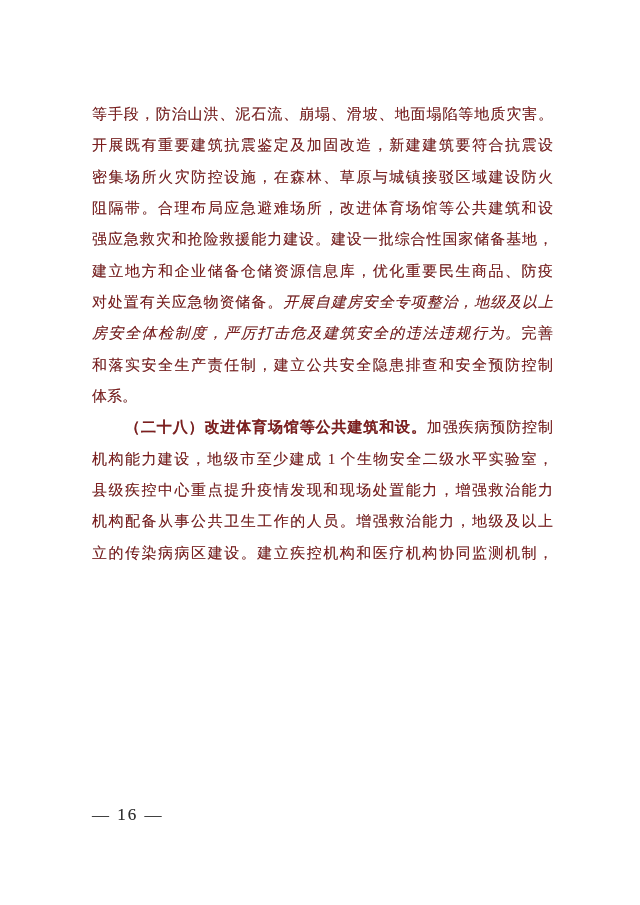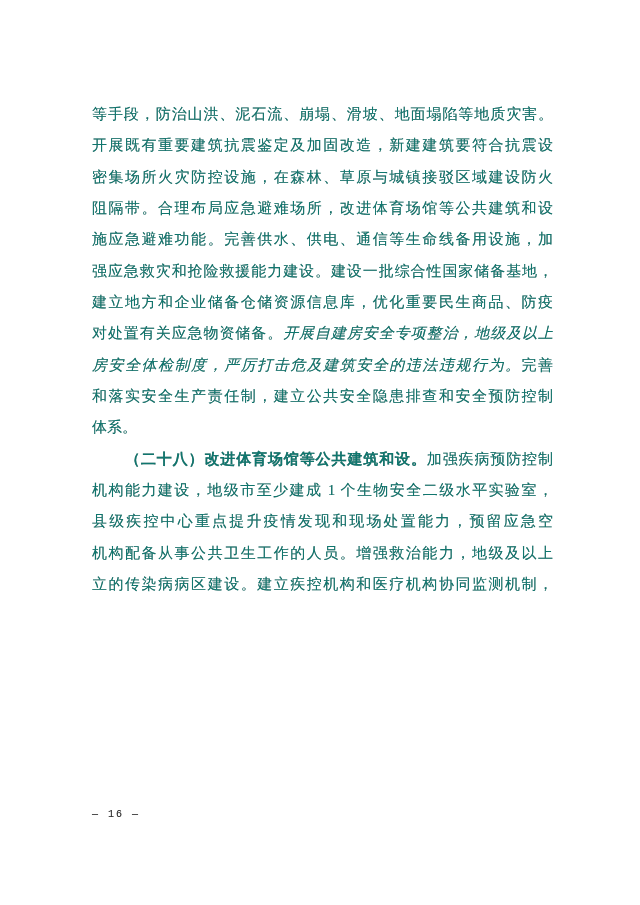--- a/index.html
+++ b/index.html
@@ -13,21 +13,21 @@
     height: 905px;
     background: #ffffff;
     overflow: hidden;
     font-family: "Liberation Serif", serif;
   }
   .content {
     position: absolute;
     left: 92px;
     top: 99px;
     width: 461px;
-    color: #0f766e;
+    color: #7f1d1d;
   }
   .line {
     height: 31.35px;
     line-height: 31.35px;
     font-size: 15px;
     letter-spacing: 0px;
     text-align: justify;
     text-align-last: justify;
     white-space: nowrap;
     text-shadow: 0 0 0.5px rgba(60,60,60,0.55);
@@ -44,52 +44,50 @@
   }
   .seg-kaiti {
     font-style: italic;
   }
   .footer {
     position: absolute;
     left: 92px;
     top: 803px;
     height: 24px;
     line-height: 24px;
-    font-size: 10px;
+    font-size: 17px;
     color: #2f2f2f;
     letter-spacing: 2px;
     text-shadow: 0 0 0.5px rgba(60,60,60,0.55);
-    font-family: Liberation Mono, monospace;
   }
 </style>
 </head>
 <body>
 
 <div class="page">
 
   <div class="content">
 
     <div>
       <div class="line"><span>等手段，防治山洪、泥石流、崩塌、滑坡、地面塌陷等地质灾害。</span></div>
       <div class="line"><span>开展既有重要建筑抗震鉴定及加固改造，新建建筑要符合抗震设</span></div>
       <div class="line"><span>密集场所火灾防控设施，在森林、草原与城镇接驳区域建设防火</span></div>
       <div class="line"><span>阻隔带。合理布局应急避难场所，改进体育场馆等公共建筑和设</span></div>
-      <div class="line"><span>施应急避难功能。完善供水、供电、通信等生命线备用设施，加</span></div>
       <div class="line"><span>强应急救灾和抢险救援能力建设。建设一批综合性国家储备基地，</span></div>
       <div class="line"><span>建立地方和企业储备仓储资源信息库，优化重要民生商品、防疫</span></div>
       <div class="line"><span>对处置有关应急物资储备。</span><span class="seg-kaiti">开展自建房安全专项整治，地级及以上</span></div>
       <div class="line"><span class="seg-kaiti">房安全体检制度，严厉打击危及建筑安全的违法违规行为。</span><span>完善</span></div>
       <div class="line"><span>和落实安全生产责任制，建立公共安全隐患排查和安全预防控制</span></div>
       <div class="line para-last"><span>体系。</span></div>
     </div>
 
     <div>
       <div class="line indent"><span class="seg-bold">（二十八）改进体育场馆等公共建筑和设。</span><span>加强疾病预防控制</span></div>
       <div class="line"><span>机构能力建设，地级市至少建成 1 个生物安全二级水平实验室，</span></div>
-      <div class="line"><span>县级疾控中心重点提升疫情发现和现场处置能力，预留应急空</span></div>
+      <div class="line"><span>县级疾控中心重点提升疫情发现和现场处置能力，增强救治能力</span></div>
       <div class="line"><span>机构配备从事公共卫生工作的人员。增强救治能力，地级及以上</span></div>
       <div class="line"><span>立的传染病病区建设。建立疾控机构和医疗机构协同监测机制，</span></div>
     </div>
 
   </div>
 
   <div class="footer">— 16 —</div>
 
 </div>
 

